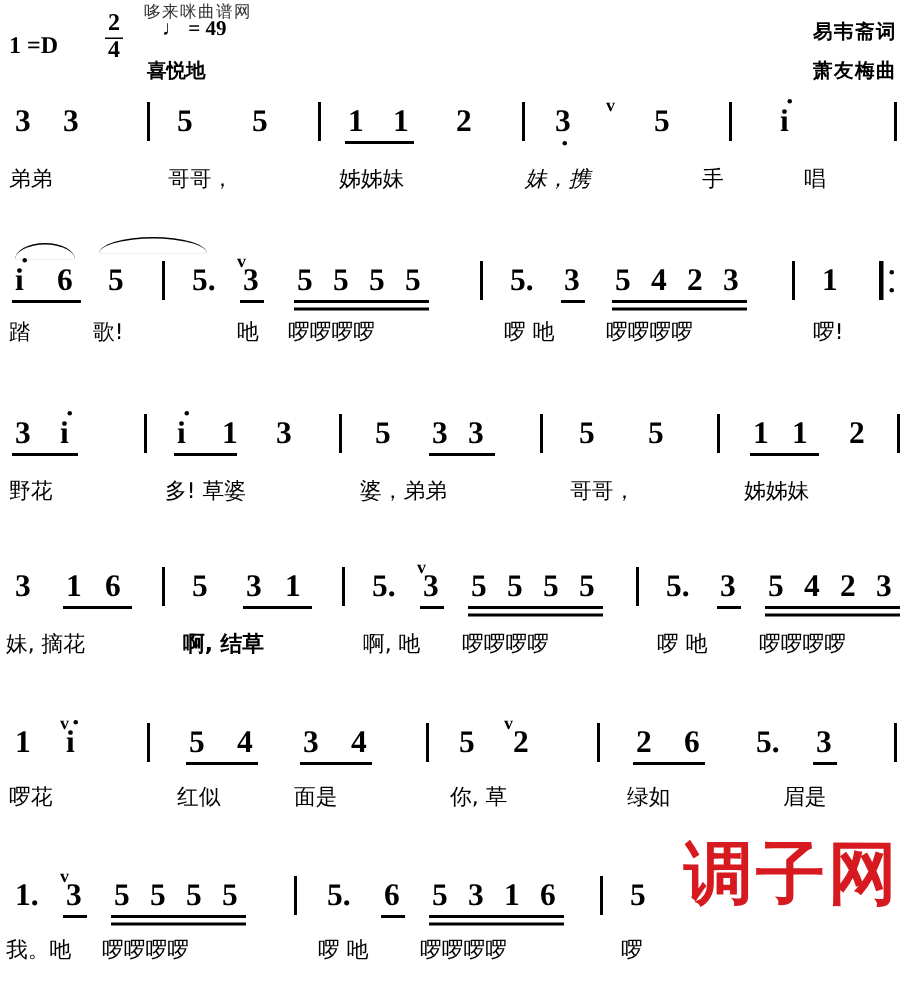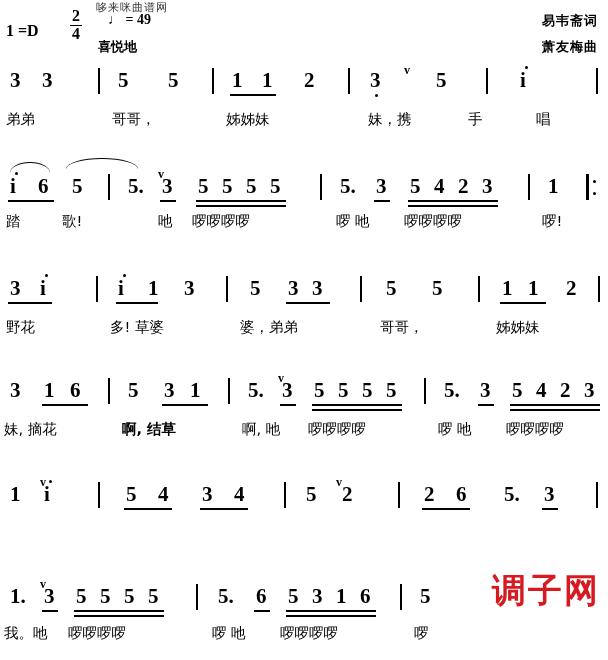--- a/index.html
+++ b/index.html
@@ -102,21 +102,21 @@
   .ly{
     position:absolute;white-space:nowrap;
   }
   .repeat{
     position:absolute;
   }
 
   
   .wm-logo{
     position:absolute;right:8px;bottom:46px;
-    font-size:34px;font-weight:bold;color:#d71920;
+    font-size:46px;font-weight:bold;color:#d71920;
     font-family:"DejaVu Sans", sans-serif;
     letter-spacing:2px;
   }
   .wm-url{
     position:absolute;right:8px;bottom:12px;
     font-size:25px;font-weight:bold;color:#d71920;
     font-family:"Liberation Sans", sans-serif;
     letter-spacing:0px;
   }
 </style>
@@ -160,21 +160,21 @@
       <span class="n" style="left:436px;top:6px;">5</span>
       <span class="bar" style="left:486px;top:4px;"></span>
       <span class="n" style="left:520px;top:6px;">i</span>
       <span class="dotabove" style="left:525px;top:2px;"></span>
       <span class="bar" style="left:596px;top:4px;"></span>
     </div>
     <div class="lyric-row">
       <span class="ly" style="left:6px;">弟弟</span>
       <span class="ly" style="left:112px;">哥哥，</span>
       <span class="ly" style="left:226px;">姊姊妹</span>
-      <span class="ly" style="left:368px;">妹，携</span>
+      <span class="ly" style="left:350px;font-style:italic;">妹，携</span>
       <span class="ly" style="left:468px;">手</span>
       <span class="ly" style="left:536px;">唱</span>
     </div>
   </div>
 
   <div class="system" style="top:166px;">
     <div class="notes-row">
       <span class="slur" style="left:10px;top:-4px;width:40px;"></span>
       <span class="n" style="left:10px;top:10px;">i</span>
       <span class="dotabove" style="left:15px;top:6px;"></span>
@@ -320,20 +320,28 @@
       <span class="n" style="left:342px;top:8px;">2</span>
       <span class="bar" style="left:398px;top:6px;"></span>
       <span class="n" style="left:424px;top:8px;">2</span>
       <span class="n" style="left:456px;top:8px;">6</span>
       <span class="beam" style="left:422px;top:32px;width:48px;"></span>
       <span class="n" style="left:504px;top:8px;">5.</span>
       <span class="n" style="left:544px;top:8px;">3</span>
       <span class="beam" style="left:542px;top:32px;width:16px;"></span>
       <span class="bar" style="left:596px;top:6px;"></span>
     </div>
+    <div class="lyric-row">
+      <span class="ly" style="left:6px;">啰花</span>
+      <span class="ly" style="left:118px;">红似</span>
+      <span class="ly" style="left:196px;">面是</span>
+      <span class="ly" style="left:300px;">你, 草</span>
+      <span class="ly" style="left:418px;">绿如</span>
+      <span class="ly" style="left:522px;">眉是</span>
+    </div>
   </div>
 
   <div class="system" style="top:578px;">
     <div class="notes-row">
       <span class="vmark" style="left:40px;top:0px;">v</span>
       <span class="n" style="left:10px;top:8px;">1.</span>
       <span class="n" style="left:44px;top:8px;">3</span>
       <span class="beam" style="left:42px;top:32px;width:16px;"></span>
       <span class="n" style="left:76px;top:8px;">5</span>
       <span class="n" style="left:100px;top:8px;">5</span>

